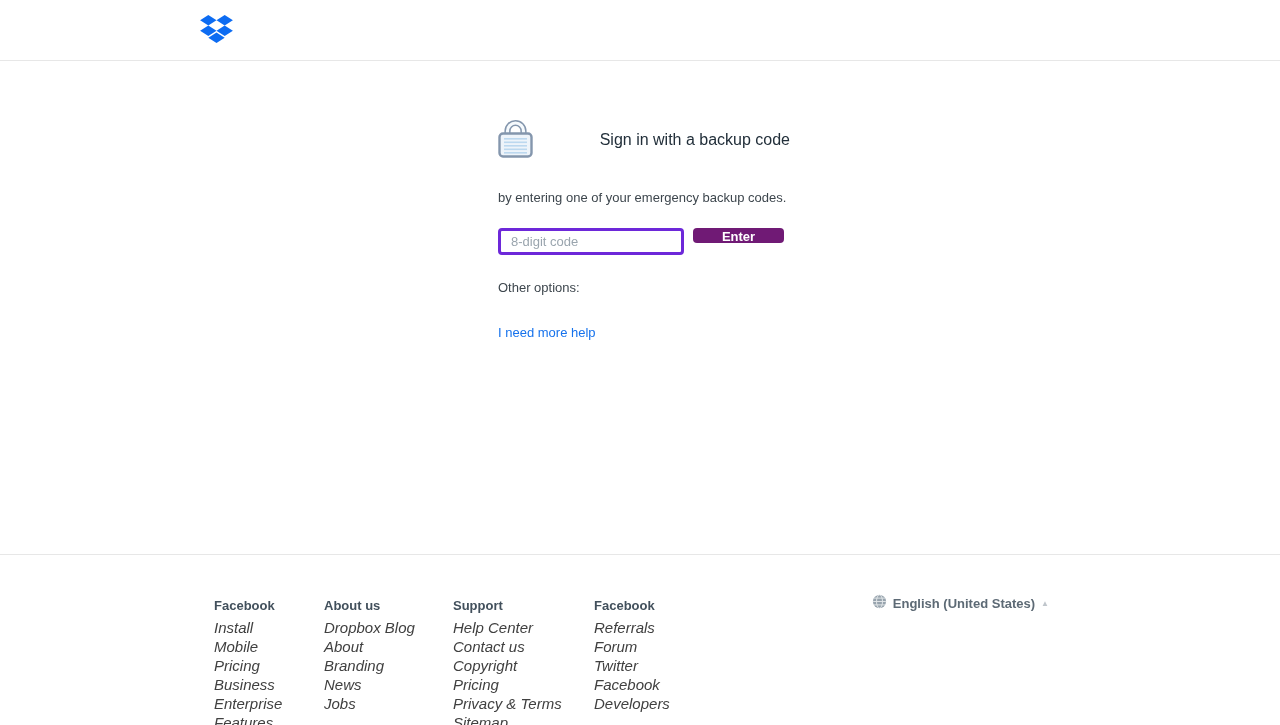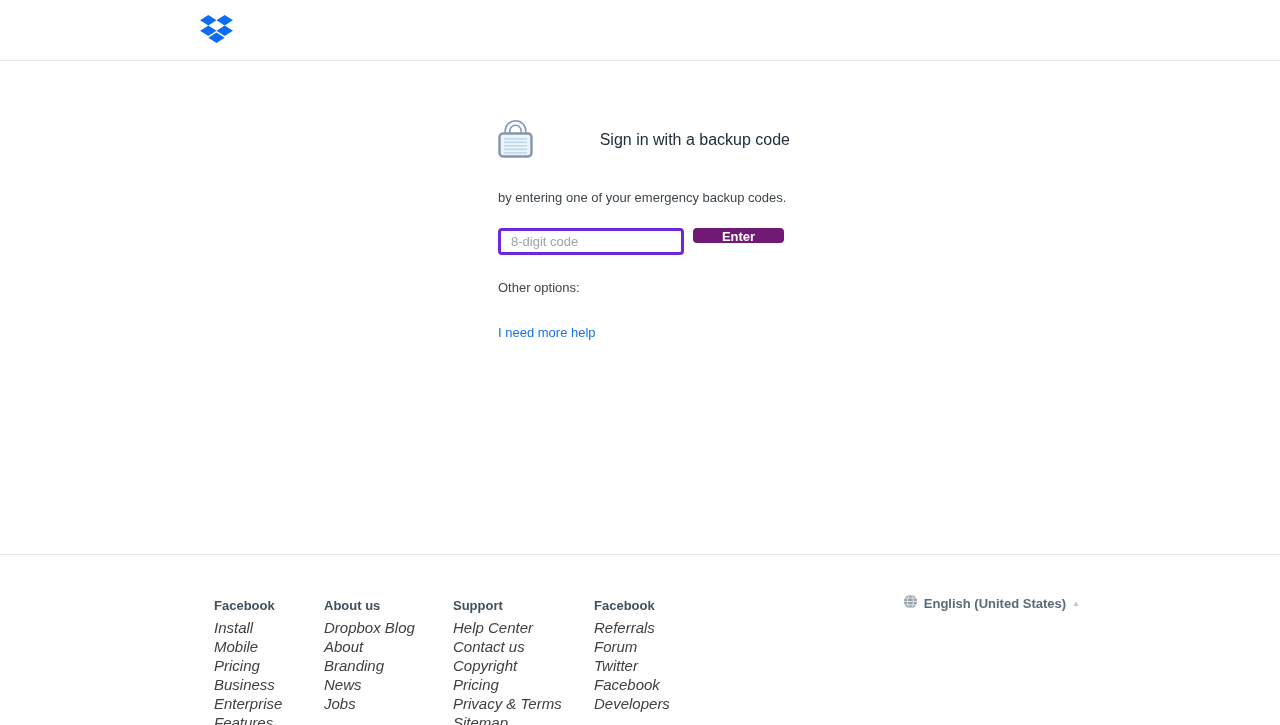--- a/index.html
+++ b/index.html
@@ -49,21 +49,21 @@
   .footer-cols { display: flex; }
   .footer-col-0 { width: 110px; }
   .footer-col-1 { width: 129px; }
   .footer-col-2 { width: 141px; }
   .footer-col-3 { width: 150px; }
   .footer-col h3 { font-size: 13px; line-height: 19px; font-weight: bold; color: #42505c; margin: 0 0 3px 0; }
   .footer-col ul { list-style: none; margin: 0; padding: 0; }
   .footer-col li { font-size: 15px; line-height: 19px; color: #404040; cursor: pointer; font-style: italic; }
 
   .lang-selector {
-    position: absolute; top: 39px; right: 0;
+    position: absolute; top: 39px; right: 31px;
     display: flex; align-items: center; gap: 6px;
     cursor: pointer;
   }
   .lang-label { font-size: 13px; font-weight: bold; color: #5d6a75; }
   .lang-caret { font-size: 8px; color: #c0c6cc; line-height: 1; }
 </style>
 </head>
 <body>
 
 <div class="header">

